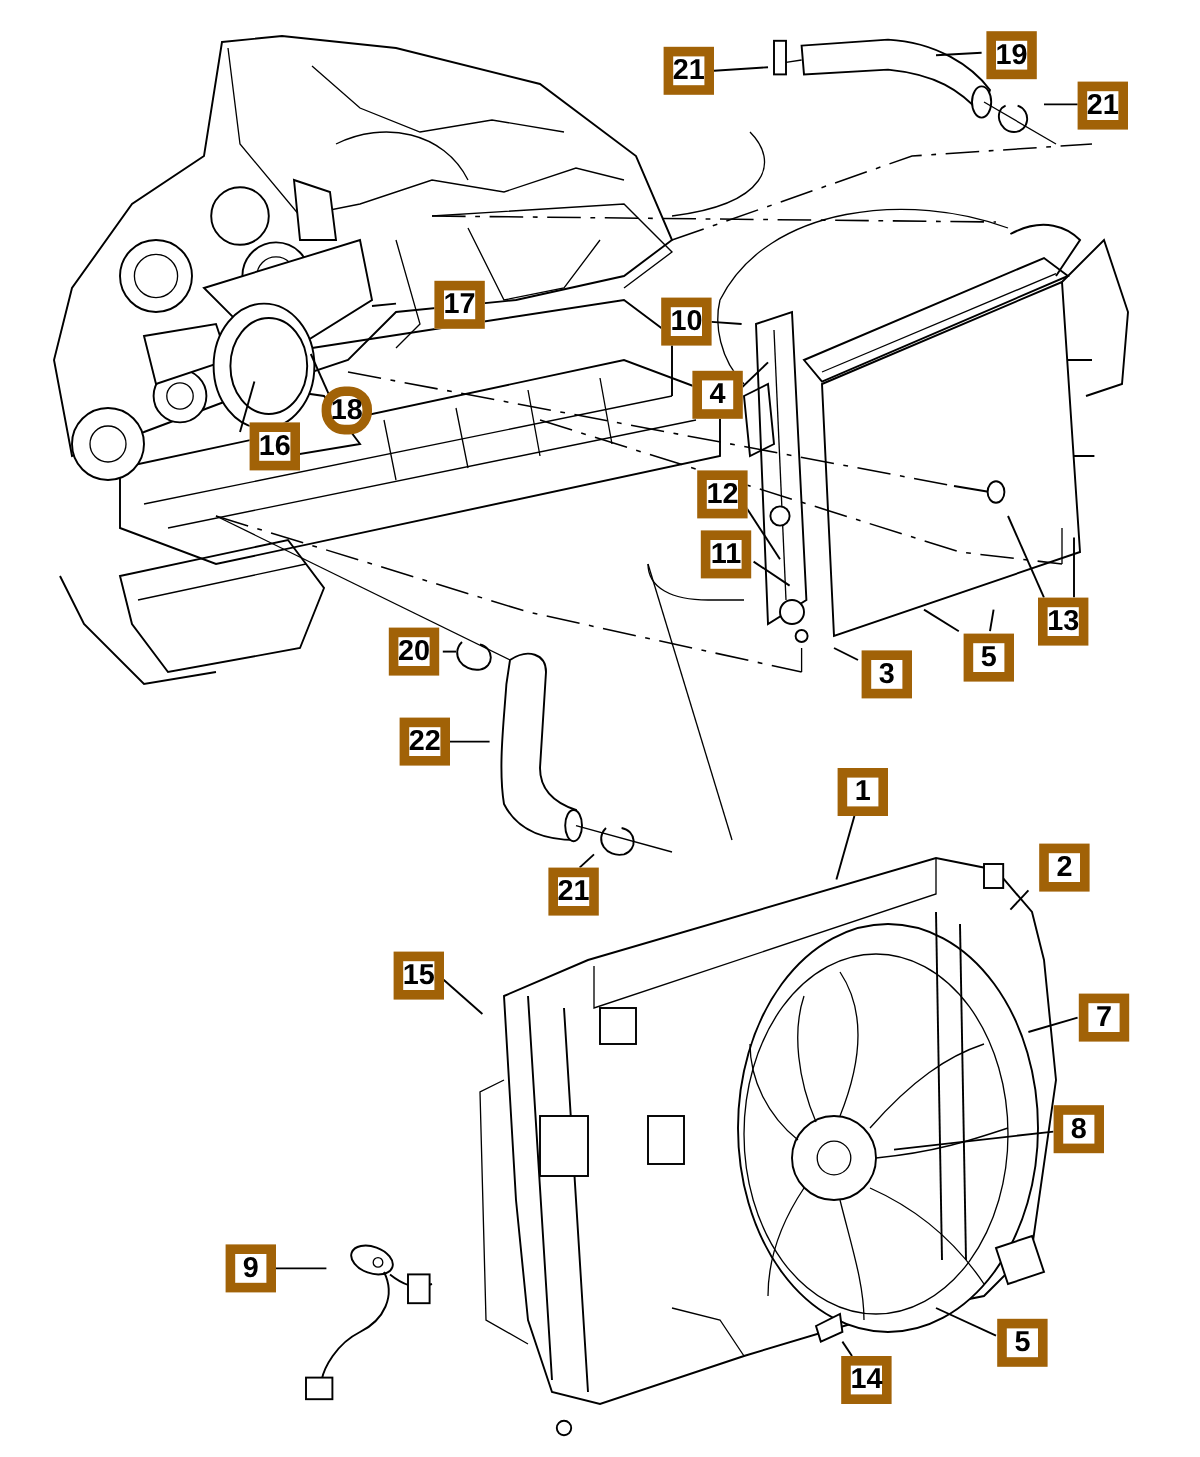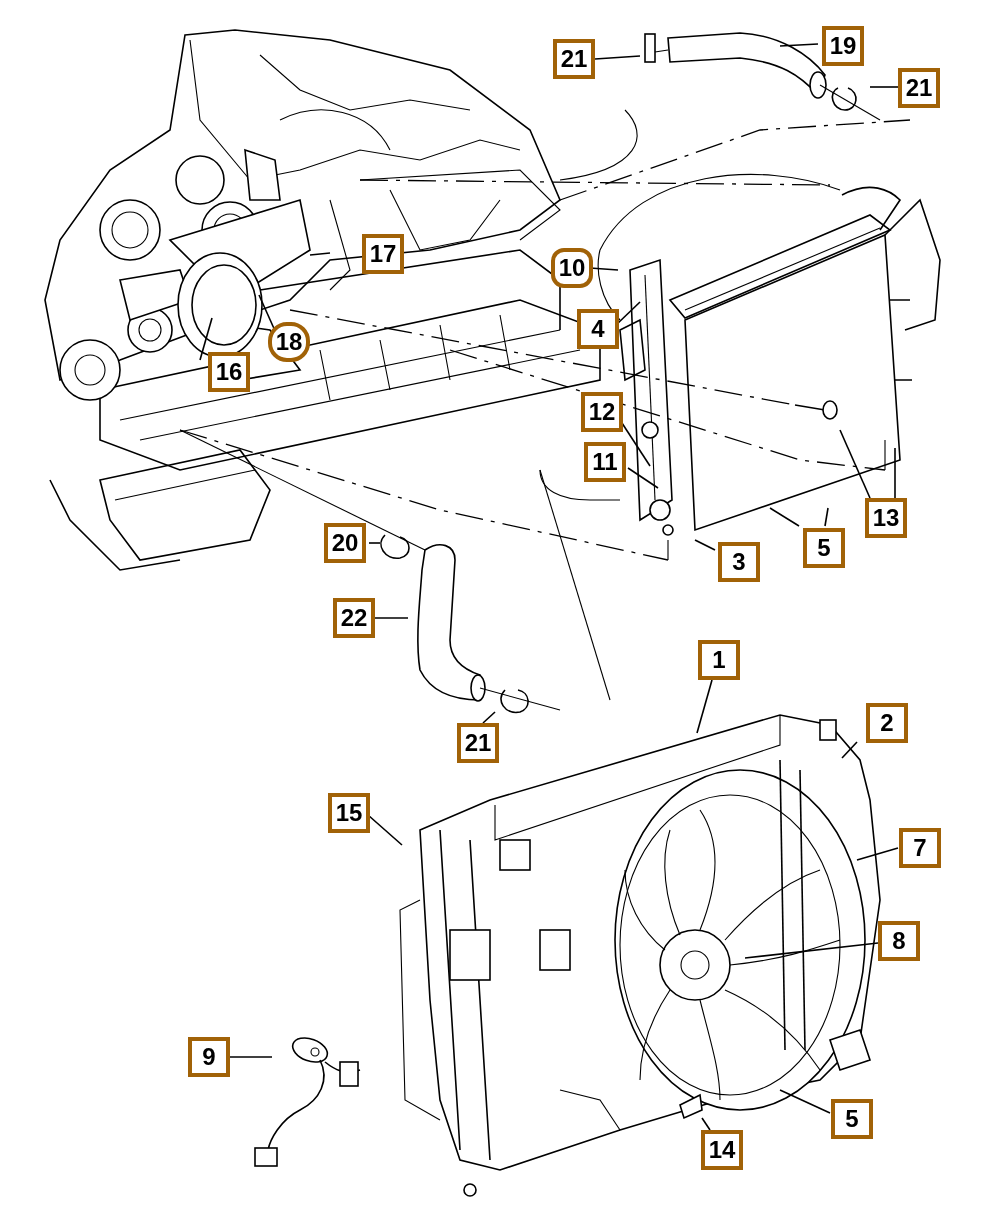--- a/index.html
+++ b/index.html
@@ -1,18 +1,18 @@
 <!DOCTYPE html>
 <html><head>
 <meta charset="utf-8">
 <style>
   html, body { margin:0; padding:0; background:#ffffff; }
   body { width:1000px; height:1214px; position:relative; overflow:hidden; font-family:"Liberation Sans", sans-serif; }
   #art { position:absolute; left:0; top:0; width:1000px; height:1214px; }
-  .callout { position:absolute; border:4px solid #a16207; background:#fff; color:#000;
+  .callout { position:absolute; border:8px solid #a16207; background:#fff; color:#000;
              font-family:"Liberation Sans", sans-serif; font-weight:bold; font-size:24px;
              display:flex; align-items:center; justify-content:center; box-sizing:border-box;
              width:42px; height:40px; cursor:pointer; }
   .ln { stroke:#000; stroke-width:1.6; fill:none; }
   .thin { stroke:#000; stroke-width:1.1; fill:none; }
   .dash { stroke:#000; stroke-width:1.3; fill:none; stroke-dasharray:28 8 4 8; }
   .part { fill:#fff; stroke:#000; stroke-width:1.6; }
 </style>
 </head>
 <body>
@@ -175,21 +175,21 @@
     <line class="ln" x1="230" y1="1057" x2="272" y2="1057"></line>
     <line class="ln" x1="710" y1="1130" x2="702" y2="1118"></line>
     <line class="ln" x1="830" y1="1113" x2="780" y2="1090"></line>
   </g>
 </svg>
 
 <div class="callout" style="left:553px;top:39px;">21</div>
 <div class="callout" style="left:822px;top:26px;text-align:right;">19</div>
 <div class="callout" style="left:898px;top:68px;">21</div>
 <div class="callout" style="left:332px;top:234px;margin-left:30px;">17</div>
-<div class="callout" style="left:551px;top:248px;border-radius:13px;">10</div>
+<div class="callout" style="left:551px;top:248px;">10</div>
 <div class="callout" style="left:577px;top:309px;">4</div>
 <div class="callout" style="left:175px;top:352px;margin-left:33px;">16</div>
 <div class="callout" style="left:268px;top:322px;border-radius:19px;">18</div>
 <div class="callout" style="left:581px;top:392px;">12</div>
 <div class="callout" style="left:584px;top:442px;">11</div>
 <div class="callout" style="left:865px;top:498px;">13</div>
 <div class="callout" style="left:803px;top:528px;">5</div>
 <div class="callout" style="left:718px;top:542px;">3</div>
 <div class="callout" style="left:324px;top:523px;">20</div>
 <div class="callout" style="left:333px;top:598px;">22</div>

